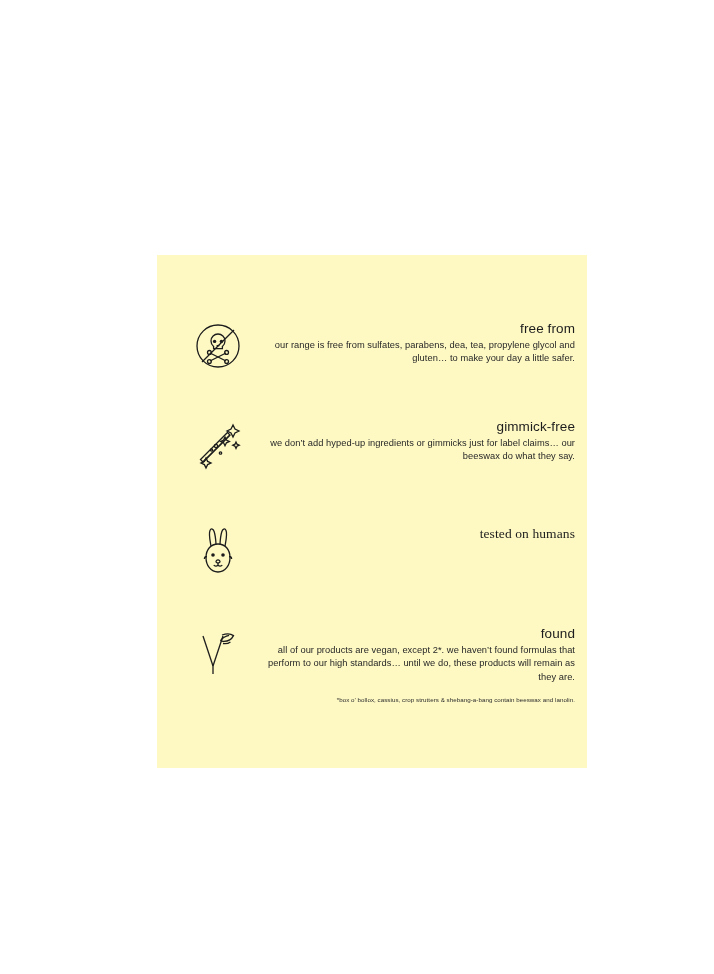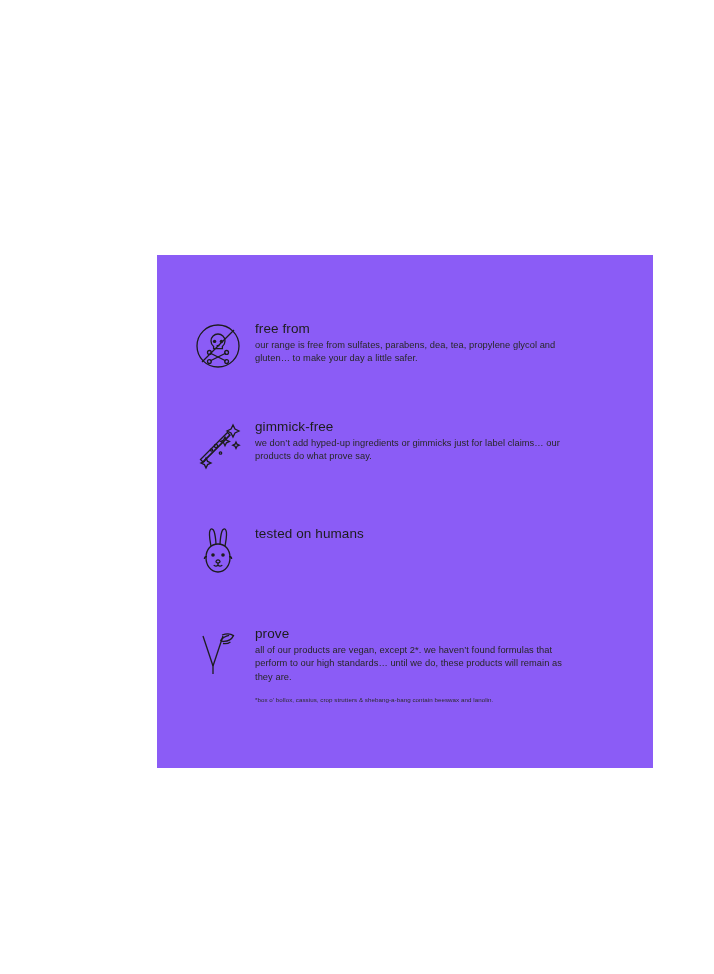--- a/index.html
+++ b/index.html
@@ -16,39 +16,40 @@
   .page {
     position: relative;
     width: 714px;
     height: 974px;
     background: #ffffff;
   }
   .panel {
     position: absolute;
     left: 157px;
     top: 255px;
-    width: 496px;
+    width: 430px;
     height: 513px;
-    background: #8b5cf6;
+    background: #fef9c3;
+    text-align: right;
   }
   .features {
     position: absolute;
     left: 0;
     top: 0;
     width: 100%;
     height: 100%;
   }
   .feature {
     position: absolute;
     display: flex;
     align-items: flex-start;
   }
   .feature-0 { left: 30px; top: 60px; }
   .feature-1 { left: 30px; top: 158px; }
-  .feature-2 { left: 30px; top: 265px; }
+  .feature-2 { left: 30px; top: 265px; font-family: Liberation Serif, serif; }
   .feature-3 { left: 30px; top: 365px; }
 
   .icon-box {
     width: 62px;
     min-width: 62px;
     height: 62px;
     display: flex;
     align-items: center;
     justify-content: center;
     margin-right: 6px;
@@ -120,21 +121,21 @@
             <path d="M41 20L14 47"></path>
             <path d="M38.5 17.5l2.5 2.5-27 27-2.5-2.5z"></path>
             <circle cx="27" cy="31" r="1.6"></circle>
             <circle cx="31.5" cy="38" r="1.2"></circle>
             <circle cx="22.5" cy="35" r="1.1"></circle>
             <path d="M47 27l-1 2.2-2.2 1 2.2 1 1 2.2 1-2.2 2.2-1-2.2-1z"></path>
           </svg>
         </div>
         <div class="feature-text">
           <p class="feature-title">gimmick-free</p>
-          <p class="feature-body">we don’t add hyped-up ingredients or gimmicks just for label claims… our products do what prove say.</p>
+          <p class="feature-body">we don’t add hyped-up ingredients or gimmicks just for label claims… our beeswax do what they say.</p>
         </div>
       </div>
 
       <div class="feature feature-2">
         <div class="icon-box">
           <svg width="58" height="58" viewBox="0 0 58 58" fill="none" stroke="#1c1c1c" stroke-width="1.3">
             <path d="M22 24c-1-6-2.5-12-1-15.5 1.2-2.8 3.4-1.4 4.2 1.2 1 3.2 1.6 8.4 1.8 12.6"></path>
             <path d="M36 24c1-6 2.5-12 1-15.5-1.2-2.8-3.4-1.4-4.2 1.2-1 3.2-1.6 8.4-1.8 12.6"></path>
             <path d="M29 22c-7.2 0-12 5.6-12 13.5S21.8 50 29 50s12-6.6 12-14.5S36.2 22 29 22z"></path>
             <circle cx="24" cy="33" r="1.8" fill="#1c1c1c" stroke="none"></circle>
@@ -157,21 +158,21 @@
           <svg width="58" height="58" viewBox="0 0 58 58" fill="none" stroke="#1c1c1c" stroke-width="1.3">
             <path d="M14 14l10 30"></path>
             <path d="M34 14l-10 30"></path>
             <path d="M24 44v8"></path>
             <path d="M33 13c4.5-1.5 9-1.2 11.5 0.6-1.6 3.2-5.4 5.6-9.6 5.8-1.4 0.1-2.6-0.2-3.4-0.8"></path>
             <path d="M31.5 18.6c1.8-2.4 5-4.4 8.6-5.2"></path>
             <path d="M34 21.5c2.8 0.4 5.6-0.2 7.4-1.6"></path>
           </svg>
         </div>
         <div class="feature-text">
-          <p class="feature-title">prove</p>
+          <p class="feature-title">found</p>
           <p class="feature-body">all of our products are vegan, except 2*. we haven’t found formulas that perform to our high standards… until we do, these products will remain as they are.</p>
           <p class="footnote">*box o’ bollox, cassius, crop strutters &amp; shebang-a-bang contain beeswax and lanolin.</p>
         </div>
       </div>
 
     </div>
   </div>
 </div>
 
 </body></html>

